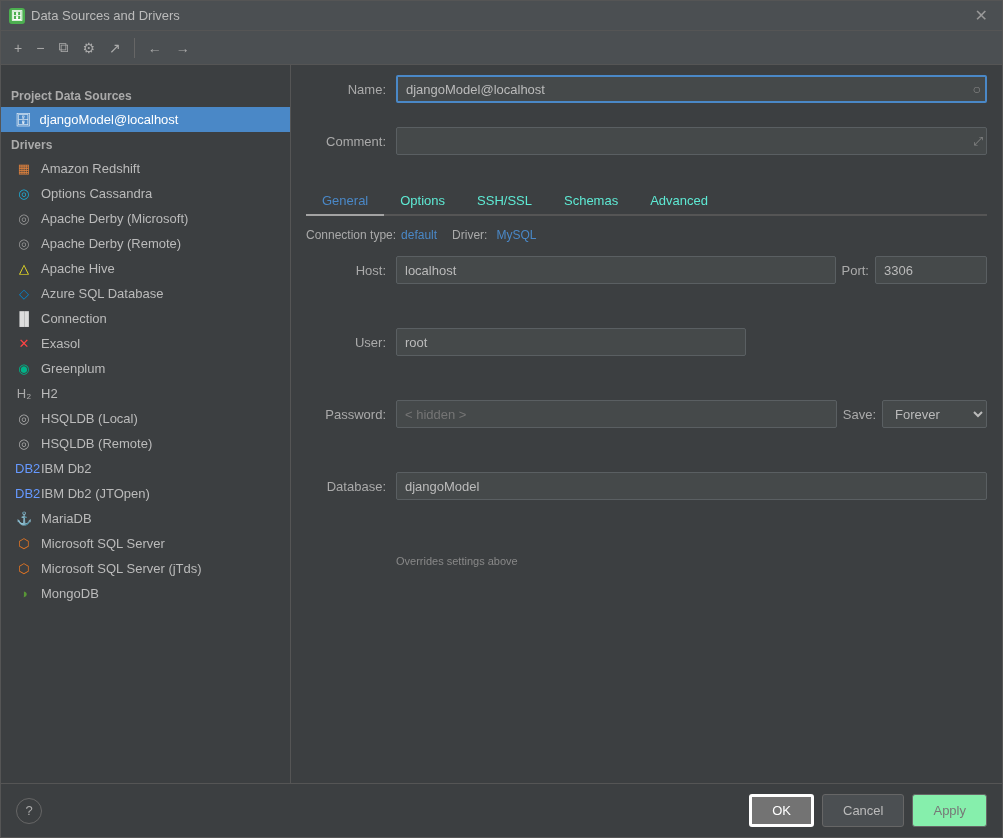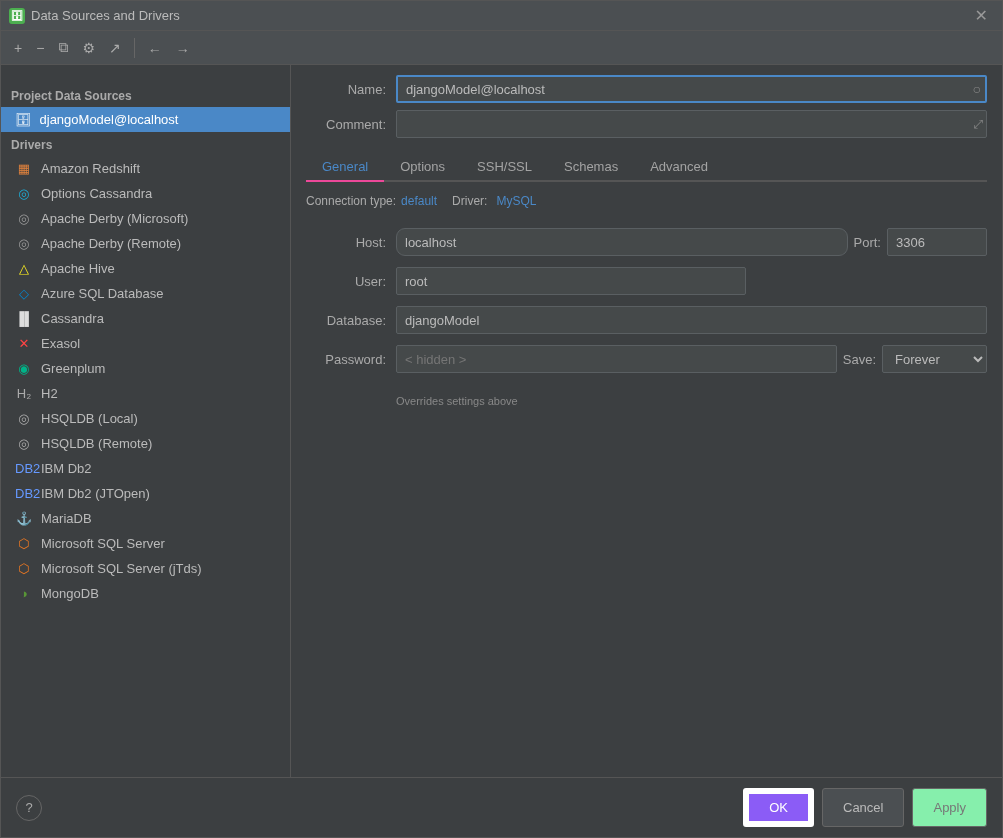--- a/index.html
+++ b/index.html
@@ -136,21 +136,21 @@
     .right-panel {
       flex: 1;
       display: flex;
       flex-direction: column;
       padding: 10px 15px;
       overflow: auto;
     }
     .field-row {
       display: flex;
       align-items: center;
-      margin-bottom: 7px;
+      margin-bottom: 24px;
     }
     .field-label {
       width: 90px;
       color: #aaaaaa;
       flex-shrink: 0;
       text-align: right;
       padding-right: 10px;
     }
     .text-input {
       background: #45494a;
@@ -198,45 +198,45 @@
     .tabs {
       display: flex;
       gap: 0;
       border-bottom: 2px solid #555;
       margin-bottom: 12px;
       margin-top: 8px;
     }
     .tab {
       padding: 6px 16px;
       cursor: pointer;
-      color: #a3a3a3;
+      color: #5eead4;
       border-bottom: 2px solid transparent;
       margin-bottom: -2px;
       font-size: 13px;
     }
     .tab.active {
       color: #4a88c7;
-      border-bottom: 2px solid #ec4899;
+      border-bottom: 2px solid #a3a3a3;
     }
     .connection-type-row {
       display: flex;
       gap: 5px;
-      margin-bottom: 20px;
+      margin-bottom: 14px;
       font-size: 12px;
       color: #aaaaaa;
     }
     .link-blue { color: #4a88c7; cursor: pointer; }
     .form-section {
       display: flex;
       flex-direction: column;
-      gap: 4px;
-    }
-    .host-input { flex: 1; border-radius: 9px; }
+      gap: 20px;
+    }
+    .host-input { flex: 1; }
     .port-label { color: #aaaaaa; padding: 0 6px; }
-    .port-input { width: 100px; }
+    .port-input { width: 112px; }
     .password-input { flex: 1; }
     .save-label { color: #aaaaaa; padding: 0 6px; }
     .save-select {
       background: #45494a;
       border: 1px solid #5a5f62;
       color: #bbbbbb;
       padding: 4px 8px;
       font-size: 13px;
       height: 28px;
       border-radius: 2px;
@@ -280,22 +280,22 @@
       width: 26px;
       height: 26px;
       border-radius: 50%;
       cursor: pointer;
       font-size: 13px;
       display: flex;
       align-items: center;
       justify-content: center;
     }
     .action-btn {
-      background: #8b5cf6;
-      border: 6px solid #ffffff;
+      background: #737373;
+      border: 3px solid #ffffff;
       color: #ffffff;
       padding: 6px 20px;
       font-size: 13px;
       cursor: pointer;
       border-radius: 3px;
     }
     .action-btn.secondary {
       background: #4b4f52;
       border: 1px solid #666;
       color: #bbbbbb;
@@ -361,21 +361,21 @@
           <div class="driver-item">
             <span style="color: rgb(253, 238, 33); font-size: 13px; width: 18px; text-align: center;">△</span>
             <span>Apache Hive</span>
           </div>
           <div class="driver-item">
             <span style="color: rgb(0, 137, 214); font-size: 13px; width: 18px; text-align: center;">◇</span>
             <span>Azure SQL Database</span>
           </div>
           <div class="driver-item">
             <span style="color: rgb(221, 221, 221); font-size: 13px; width: 18px; text-align: center;">▐▌</span>
-            <span>Cassandra</span>
+            <span>Connection</span>
           </div>
           <div class="driver-item">
             <span style="color: rgb(255, 68, 68); font-size: 13px; width: 18px; text-align: center;">✕</span>
             <span>Exasol</span>
           </div>
           <div class="driver-item">
             <span style="color: rgb(0, 179, 136); font-size: 13px; width: 18px; text-align: center;">◉</span>
             <span>Greenplum</span>
           </div>
           <div class="driver-item">
@@ -455,38 +455,38 @@
         <div class="field-row">
           <span class="field-label">Host:</span>
           <input class="text-input host-input" type="text" value="localhost" style="">
           <span class="port-label">Port:</span>
           <input class="text-input port-input" type="text" value="3306" style="">
         </div>
 
         <div class="field-row">
           <span class="field-label">User:</span>
           <input class="text-input" type="text" style="width: 350px;" value="root">
-        </div>
-
-        <div class="field-row">
-          <span class="field-label">Database:</span>
-          <input class="text-input" type="text" style="flex: 1 1 0%;" value="djangoModel">
         </div>
 
         <div class="field-row">
           <span class="field-label">Password:</span>
           <input class="text-input password-input" type="password" style="width: 350px;" placeholder="&lt; hidden &gt;">
           <span class="save-label">Save:</span>
           <select class="save-select">
             <option>Forever</option>
             <option>Until restart</option>
             <option>Never</option>
           </select>
         </div>
 
+        <div class="field-row">
+          <span class="field-label">Database:</span>
+          <input class="text-input" type="text" style="flex: 1 1 0%;" value="djangoModel">
+        </div>
+
         <div class="overrides-text">Overrides settings above</div>
 
         <div style="display:flex;">
           <span class="field-label"></span>
         </div>
       </div>
     </div>
   </div>
 
   <div class="bottom-bar">

